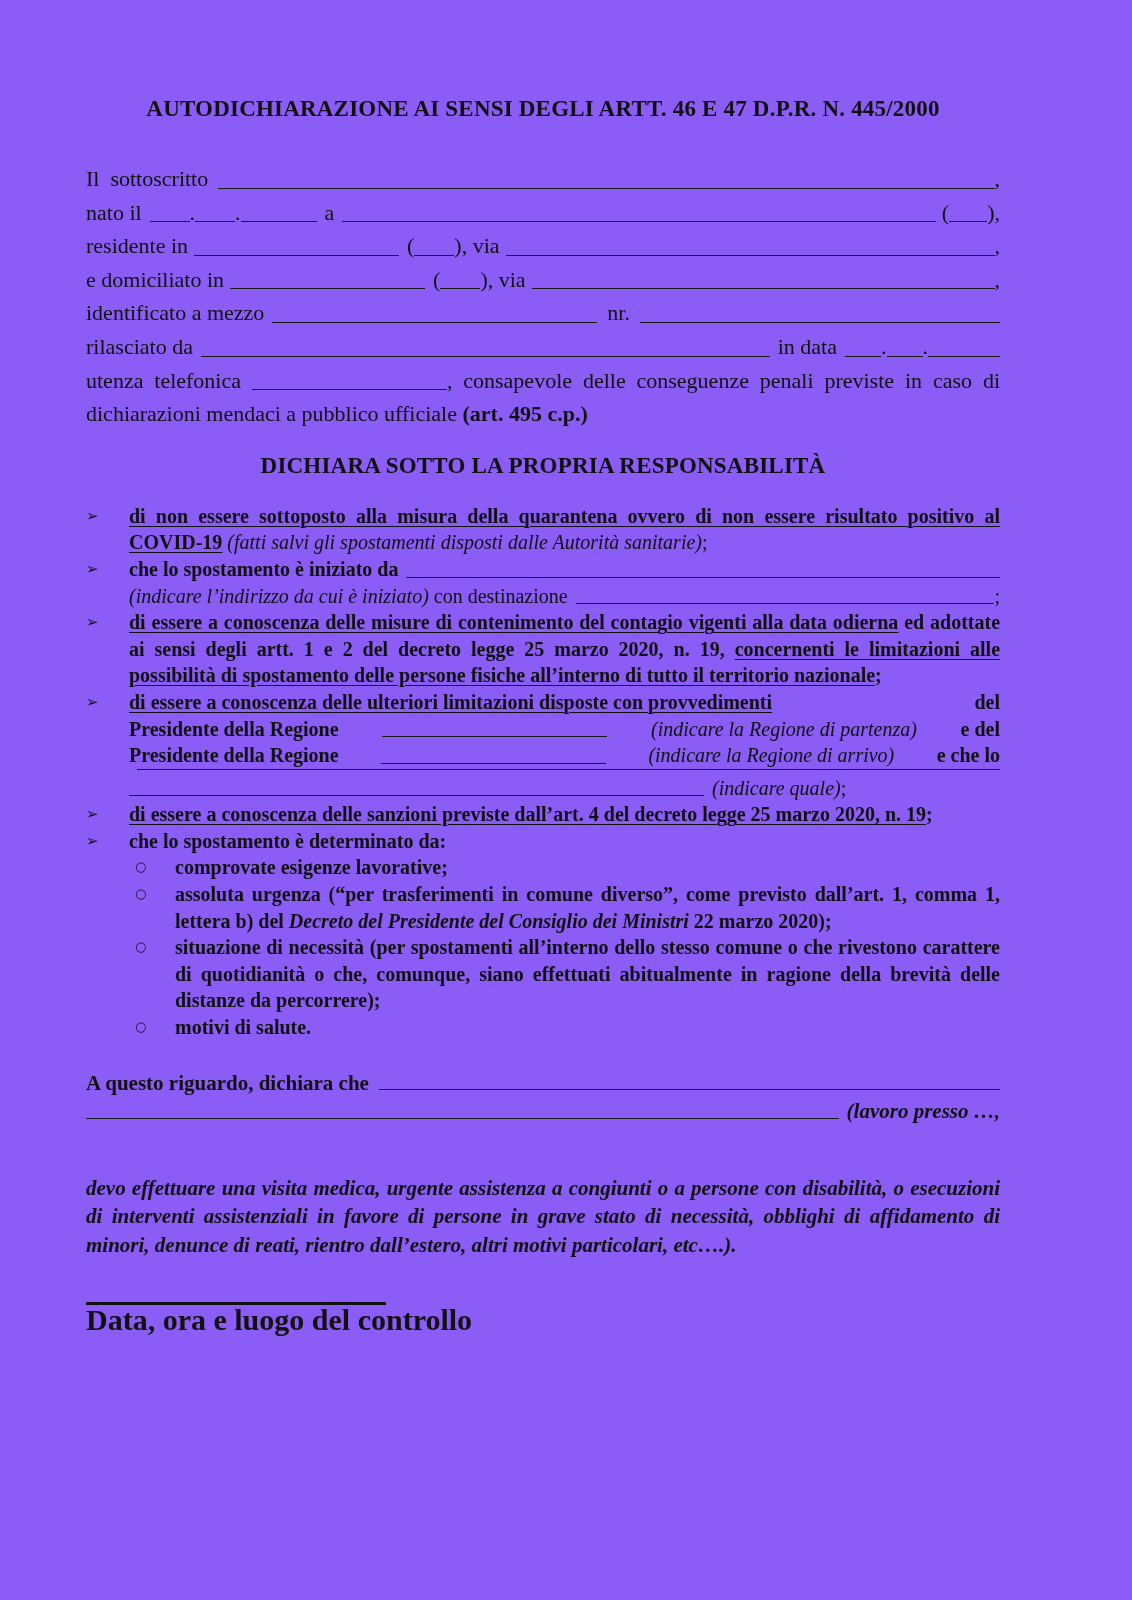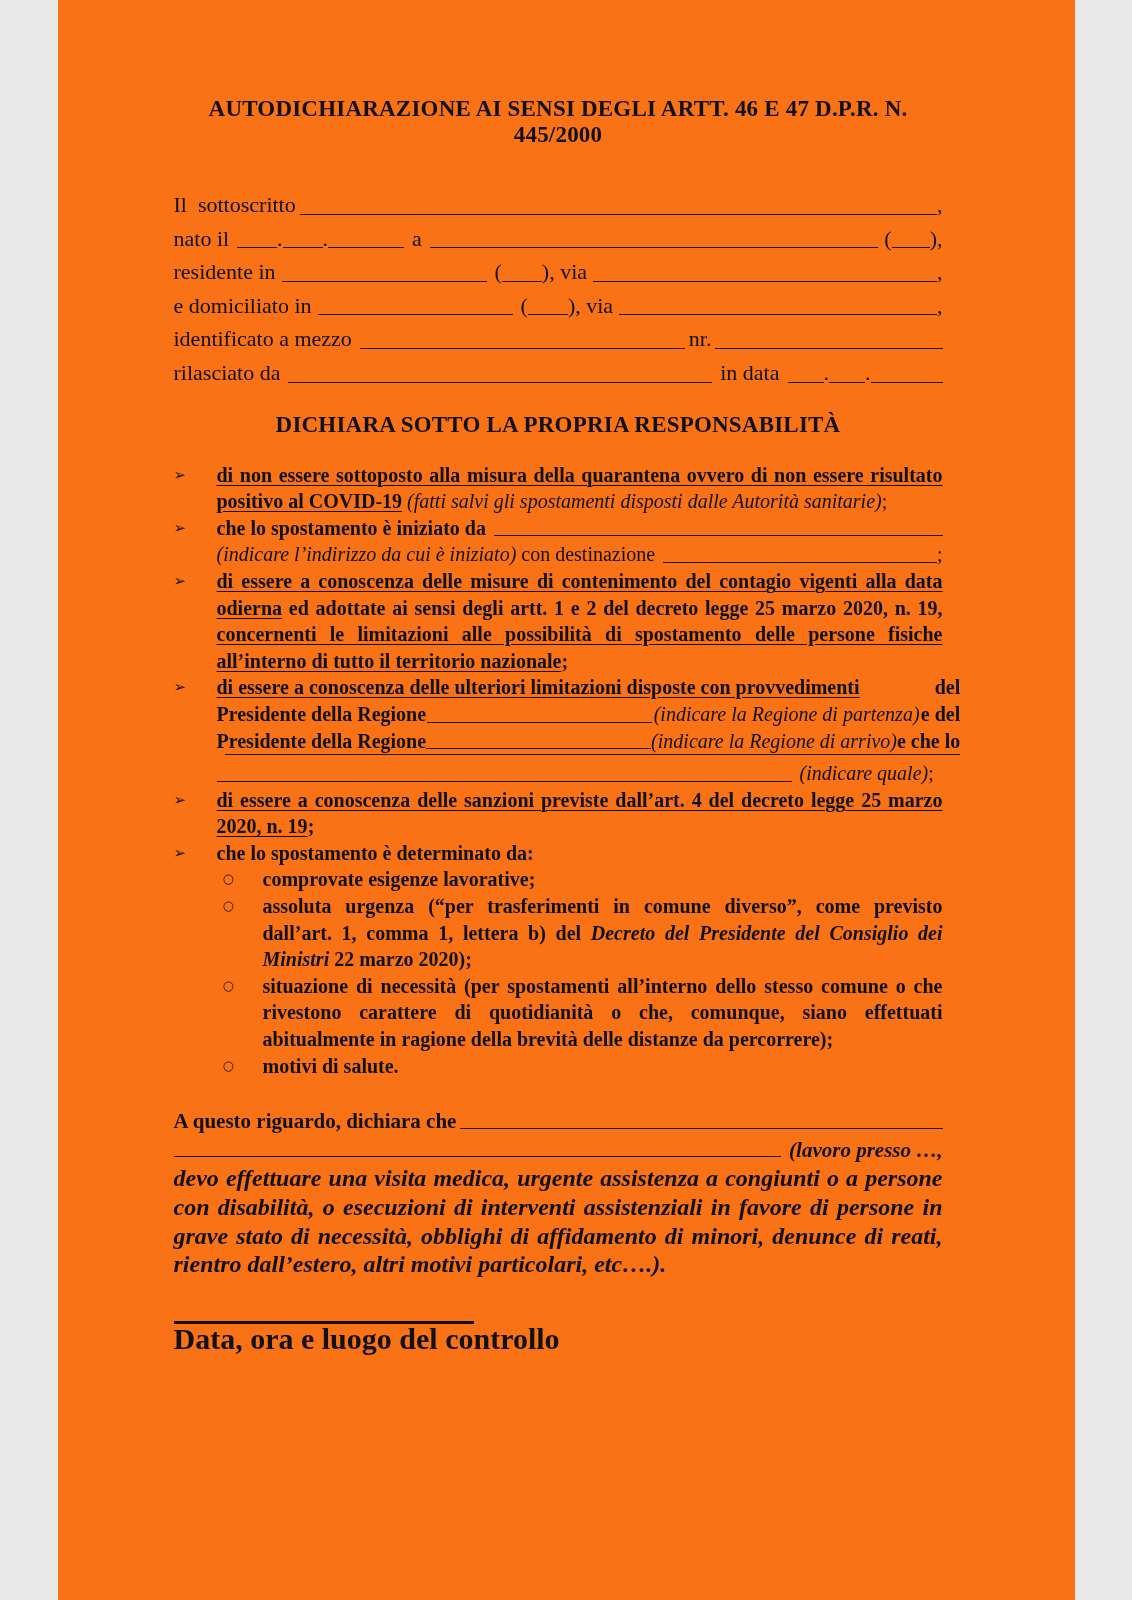--- a/index.html
+++ b/index.html
@@ -1,42 +1,42 @@
 <!DOCTYPE html>
 <html lang="it"><head>
 <meta charset="utf-8">
 <style>
   html,body { margin:0; padding:0; background:#e8e8e8; }
   .page {
     position:relative;
-    width:1017px; height:1600px;
+    width:1132px; height:1600px;
     margin:0 auto;
-    background:#f97316;
+    background:#8b5cf6;
     color:#111;
     font-family:"Liberation Serif", serif;
     box-sizing:border-box;
-    padding:96px 132px 0 116px;
+    padding:96px 132px 0 86px;
     overflow:hidden;
   }
   .title {
     text-align:center;
     font-weight:bold;
     font-size:23px;
     letter-spacing:0.2px;
     margin:0 0 40px 0;
   }
   
   .fl { display:flex; align-items:baseline; line-height:33.6px; font-size:22px; }
   .fl span { white-space:pre; }
   .fbl {
     border-bottom:1.4px solid #1a1a1a;
     height:0; align-self:flex-end; margin-bottom:7px;
   }
   .grow { flex:1 1 auto; }
-  .ml6{margin-left:6px}.ml8{margin-left:8px}.ml10{margin-left:4px}
+  .ml6{margin-left:6px}.ml8{margin-left:8px}.ml10{margin-left:10px}
   .just { text-align:justify; margin:0; line-height:33.6px; font-size:22px; }
   .bl {
     display:inline-block;
     border-bottom:1.4px solid #1a1a1a;
     height:2px;
     transform:translateY(2px);
   }
   .b { font-weight:bold;text-align:center; }
   .i { font-style:italic; }
   .bi { font-weight:bold; font-style:italic; }
@@ -55,21 +55,21 @@
   }
   .li .content { flex:1 1 auto; text-align:justify; }
   .sub { margin-left:43px; }
   .sub .marker { flex:0 0 40px; padding-left:6px; font-size:13px; }
   .cl { display:flex; align-items:baseline; line-height:26.6px; }
   .cl span { white-space:pre; }
   .cl .fbl { margin-bottom:5px; }
   
   .closing { margin-top:28px; }
   .closing .fl { line-height:28.6px; font-size:21px; }
-  .closing .just { line-height:28.6px; font-size:24px; }
+  .closing .just { line-height:28.6px; font-size:21px;margin-top:48px; }
   
   .rule { width:300px; height:0; border-top:3.6px solid #111; margin-top:42px; }
   .control-label { font-weight:bold; font-size:30px; line-height:30px; }
   .sigrow {
     display:flex; justify-content:space-between;
     padding:22px 70px 0 80px;
     font-weight:bold; font-size:22px;
   }
 </style>
 </head>
@@ -125,20 +125,25 @@
     <div class="fl">
       <span>rilasciato da</span>
       <span class="fbl grow ml8"></span>
       <span class="ml8">in data</span>
       <span class="fbl ml8" style="width:36px"></span>
       <span>.</span>
       <span class="fbl" style="width:36px"></span>
       <span>.</span>
       <span class="fbl" style="width:72px"></span>
     </div>
+    <p class="just">
+      <span>utenza telefonica</span>
+      <span class="bl" style="width:195px"></span><span>, consapevole delle conseguenze penali previste in caso di dichiarazioni mendaci a pubblico ufficiale</span>
+      <span class="b">(art. 495 c.p.)</span>
+    </p>
   </div>
 
   <h2 class="heading">DICHIARA SOTTO LA PROPRIA RESPONSABILITÀ</h2>
 
   <div class="blist">
 
     <div class="li">
       <span class="marker">➢</span>
       <div class="content">
         <span class="b u">di non essere sottoposto alla misura della quarantena ovvero di non essere risultato positivo al COVID-19</span>

